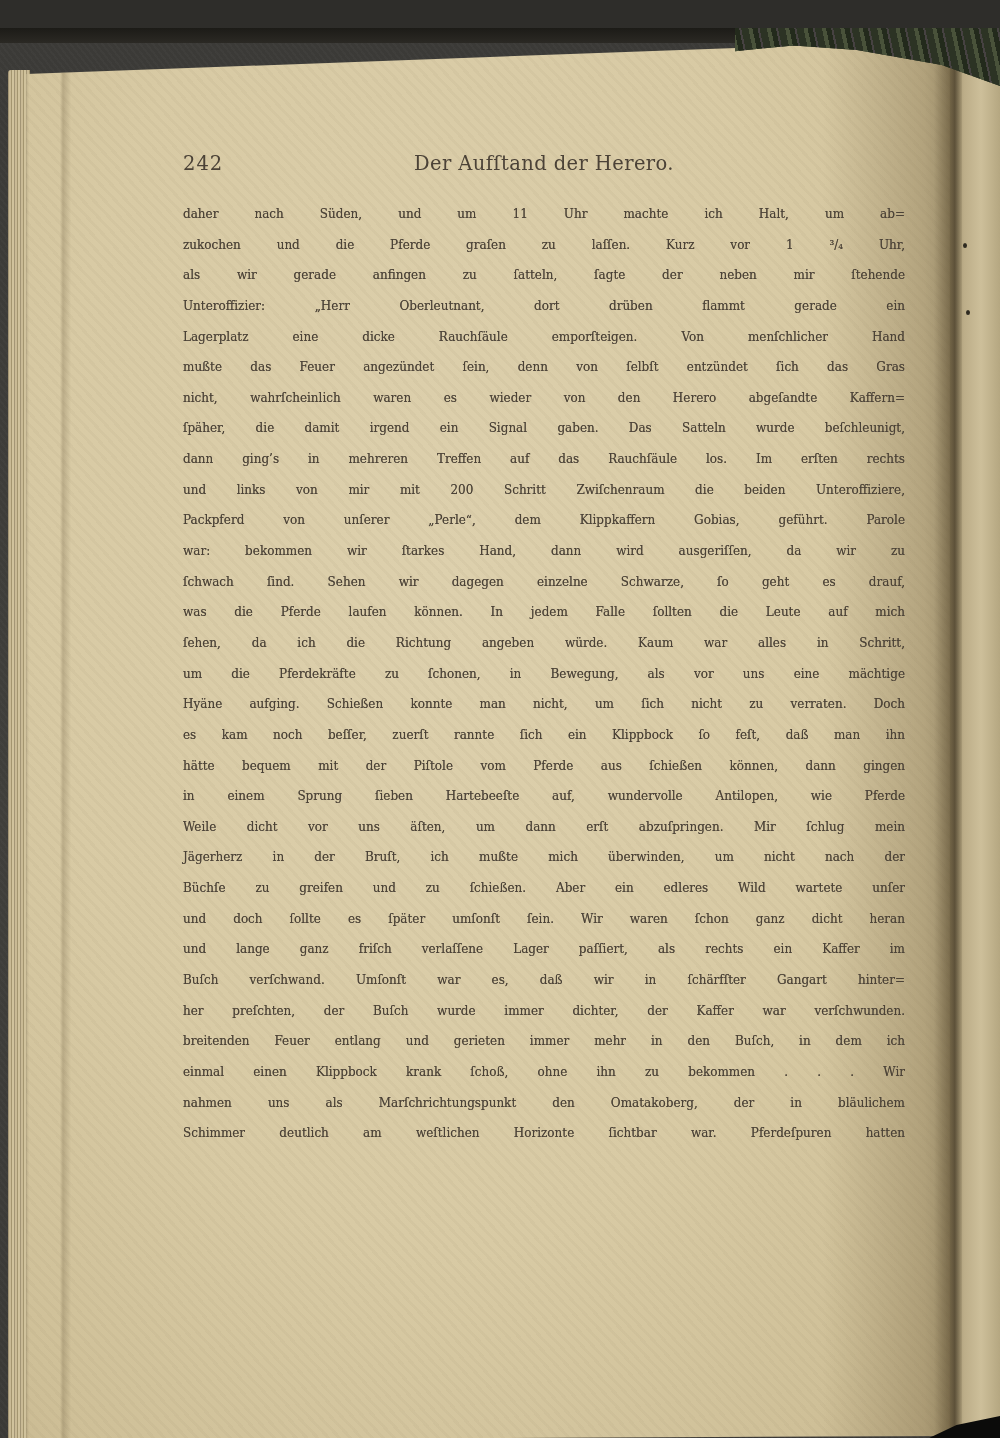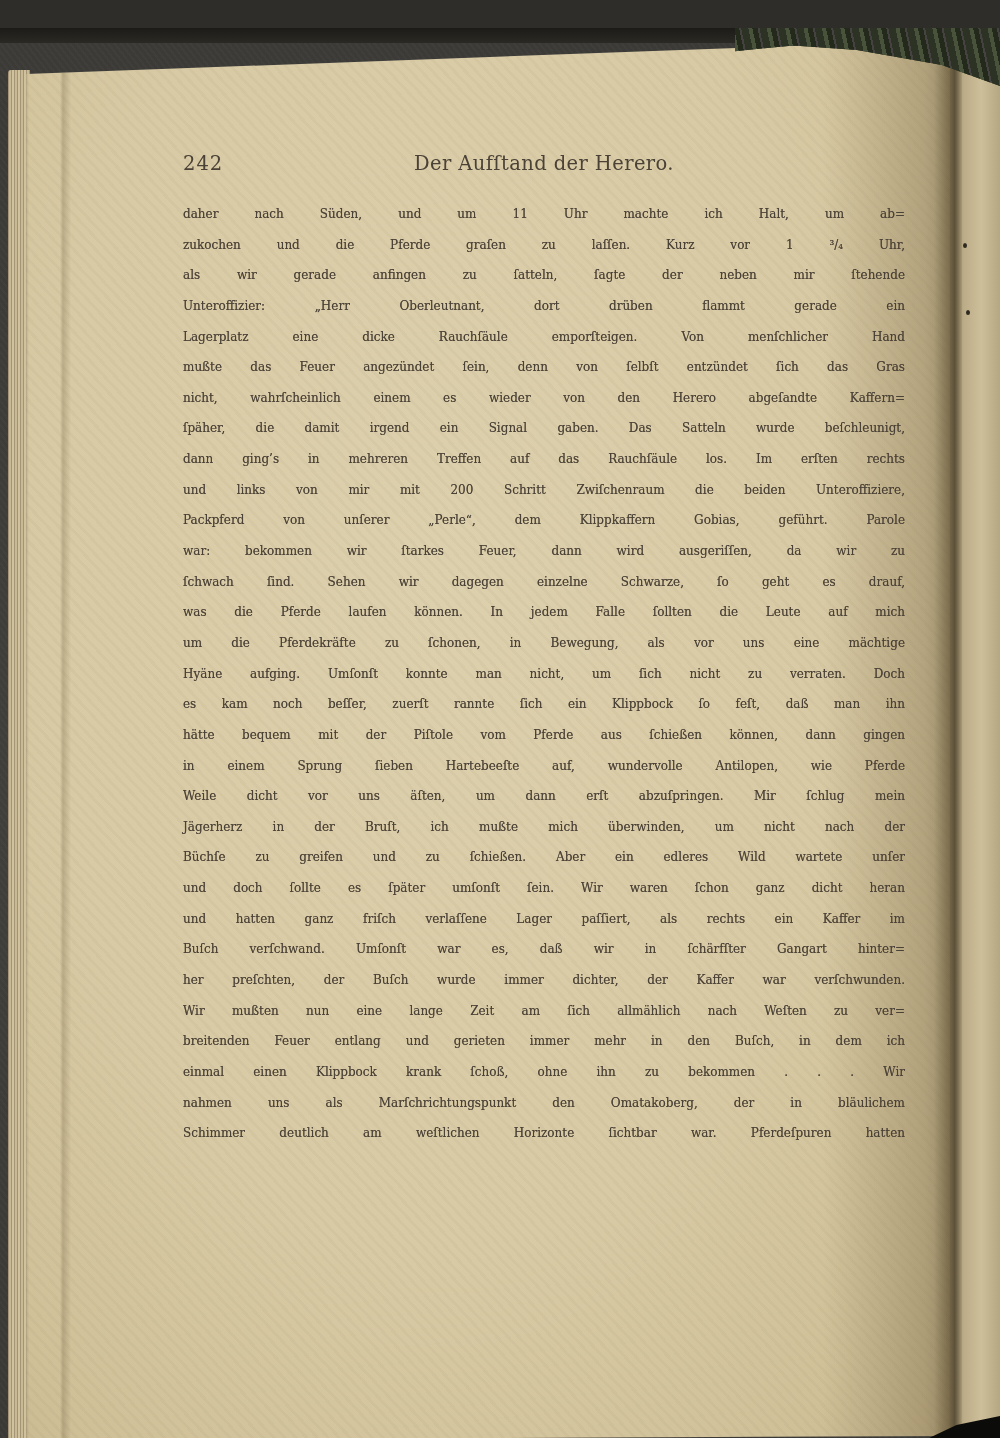--- a/index.html
+++ b/index.html
@@ -91,40 +91,40 @@
       <span class="page-num">242</span>
       <span class="running-title">Der Aufſtand der Herero.</span>
     </div>
     <div class="text-block">
       <div class="line">daher nach Süden, und um 11 Uhr machte ich Halt, um ab=</div>
       <div class="line">zukochen und die Pferde graſen zu laſſen. Kurz vor 1 ³/₄ Uhr,</div>
       <div class="line">als wir gerade anfingen zu ſatteln, ſagte der neben mir ſtehende</div>
       <div class="line">Unteroffizier: „Herr Oberleutnant, dort drüben flammt gerade ein</div>
       <div class="line">Lagerplatz eine dicke Rauchſäule emporſteigen. Von menſchlicher Hand</div>
       <div class="line">mußte das Feuer angezündet ſein, denn von ſelbſt entzündet ſich das Gras</div>
-      <div class="line">nicht, wahrſcheinlich einem es wieder von den Herero abgeſandte Kaffern=</div>
+      <div class="line">nicht, wahrſcheinlich waren es wieder von den Herero abgeſandte Kaffern=</div>
       <div class="line">ſpäher, die damit irgend ein Signal gaben. Das Satteln wurde beſchleunigt,</div>
       <div class="line">dann ging’s in mehreren Treffen auf das Rauchſäule los. Im erſten rechts</div>
       <div class="line">und links von mir mit 200 Schritt Zwiſchenraum die beiden Unteroffiziere,</div>
       <div class="line">Packpferd von unſerer „Perle“, dem Klippkaffern Gobias, geführt. Parole</div>
-      <div class="line">war: bekommen wir ſtarkes Feuer, dann wird ausgeriſſen, da wir zu</div>
+      <div class="line">war: bekommen wir ſtarkes Hand, dann wird ausgeriſſen, da wir zu</div>
       <div class="line">ſchwach ſind. Sehen wir dagegen einzelne Schwarze, ſo geht es drauf,</div>
       <div class="line">was die Pferde laufen können. In jedem Falle ſollten die Leute auf mich</div>
+      <div class="line">ſehen, da ich die Richtung angeben würde. Kaum war alles in Schritt,</div>
       <div class="line">um die Pferdekräfte zu ſchonen, in Bewegung, als vor uns eine mächtige</div>
-      <div class="line">Hyäne aufging. Umſonſt konnte man nicht, um ſich nicht zu verraten. Doch</div>
+      <div class="line">Hyäne aufging. Schießen konnte man nicht, um ſich nicht zu verraten. Doch</div>
       <div class="line">es kam noch beſſer, zuerſt rannte ſich ein Klippbock ſo feſt, daß man ihn</div>
       <div class="line">hätte bequem mit der Piſtole vom Pferde aus ſchießen können, dann gingen</div>
       <div class="line">in einem Sprung ſieben Hartebeeſte auf, wundervolle Antilopen, wie Pferde</div>
       <div class="line">Weile dicht vor uns äſten, um dann erſt abzuſpringen. Mir ſchlug mein</div>
       <div class="line">Jägerherz in der Bruſt, ich mußte mich überwinden, um nicht nach der</div>
       <div class="line">Büchſe zu greifen und zu ſchießen. Aber ein edleres Wild wartete unſer</div>
       <div class="line">und doch ſollte es ſpäter umſonſt ſein. Wir waren ſchon ganz dicht heran</div>
-      <div class="line">und hatten ganz friſch verlaſſene Lager paſſiert, als rechts ein Kaffer im</div>
+      <div class="line">und lange ganz friſch verlaſſene Lager paſſiert, als rechts ein Kaffer im</div>
       <div class="line">Buſch verſchwand. Umſonſt war es, daß wir in ſchärfſter Gangart hinter=</div>
       <div class="line">her preſchten, der Buſch wurde immer dichter, der Kaffer war verſchwunden.</div>
-      <div class="line">Wir mußten nun eine lange Zeit am ſich allmählich nach Weſten zu ver=</div>
       <div class="line">breitenden Feuer entlang und gerieten immer mehr in den Buſch, in dem ich</div>
       <div class="line">einmal einen Klippbock krank ſchoß, ohne ihn zu bekommen . . . Wir</div>
       <div class="line">nahmen uns als Marſchrichtungspunkt den Omatakoberg, der in bläulichem</div>
       <div class="line">Schimmer deutlich am weſtlichen Horizonte ſichtbar war. Pferdeſpuren hatten</div>
     </div>
   </div>
 </div>
 
 </body></html>

